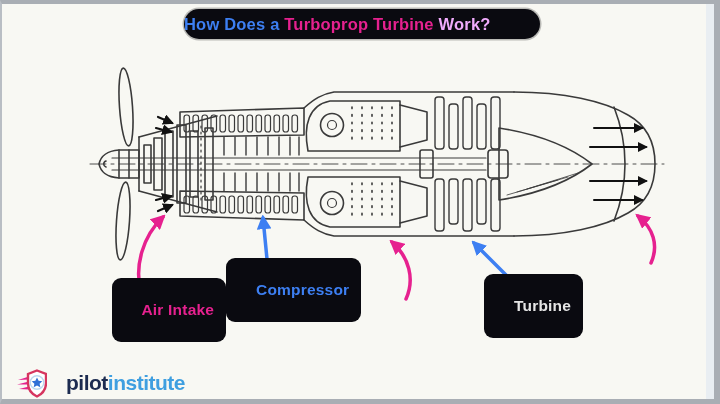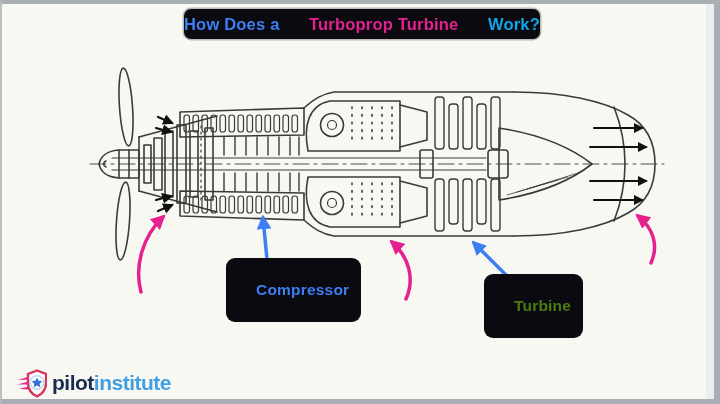--- a/index.html
+++ b/index.html
@@ -7,37 +7,37 @@
     position:relative;width:720px;height:404px;box-sizing:border-box;
     background:#f8f8f3;overflow:hidden;
     border-top:4px solid #a9aeb4;border-bottom:5px solid #a9aeb4;
     border-left:2px solid #b9bec4;border-right:6px solid #a9aeb4;
     font-family:"Liberation Sans",sans-serif;
   }
   .inner-strip{position:absolute;right:0;top:0;bottom:0;width:8px;background:#e9eef2;}
   .stage-svg{position:absolute;left:0;top:0;}
   .title-pill{
     position:absolute;left:182px;top:5px;width:356px;height:30px;
-    background:#0a0a10;border-radius:7px;
-    display:flex;align-items:center;justify-content:space-between;
+    background:#0a0a10;border-radius:15px;
+    display:flex;align-items:center;justify-content:flex-start;
     font-weight:700;font-size:16.5px;letter-spacing:.2px;white-space:pre;
     box-shadow:0 0 0 1.5px rgba(0,0,0,.25);
   }
   .pill{
     position:absolute;background:#0a0a10;border-radius:9px;
     padding:5px 12px;font-weight:700;font-size:15.5px;letter-spacing:.2px;
     white-space:pre;
   }
   #pill-air{left:110px;top:274px}
   #pill-comp{left:224px;top:254px}
   #pill-comb{left:308px;top:287px}
   #pill-turb{left:482px;top:270px}
   #pill-exh{left:596px;top:259px}
   .logo{
-    position:absolute;left:15px;top:364px;display:flex;align-items:center;gap:5px;
+    position:absolute;left:15px;top:364px;display:flex;align-items:center;gap:19px;
     font-weight:700;font-size:21px;letter-spacing:-.5px;white-space:pre;
   }
 </style>
 </head>
 <body>
 
 <div class="frame">
 
   <svg class="stage-svg" width="720" height="404" viewBox="0 0 720 404">
     <defs>
@@ -207,28 +207,31 @@
     <g fill="none" stroke-width="3.5" stroke-linecap="round">
       <path d="M139,288 C132,262 141,232 161,213" marker-end="url(#head-pink)" stroke="#e6218f"></path>
       <path d="M265,255 L261,214" marker-end="url(#head-blue)" stroke="#3d7ff2"></path>
       <path d="M404,295 C413,275 407,253 390,238" marker-end="url(#head-pink)" stroke="#e6218f"></path>
       <path d="M510,277 L472,239" marker-end="url(#head-blue)" stroke="#3d7ff2"></path>
       <path d="M649,259 C657,241 651,224 636,212" marker-end="url(#head-pink)" stroke="#e6218f"></path>
     </g>
   </svg>
 
   <div class="title-pill">
-    <span style="color: rgb(61, 127, 242);">How Does a </span><span style="color: rgb(230, 33, 143);">Turboprop Turbine</span><span style="color: #0ea5e9;"> Work?</span>
-  </div>
-
+    <span style="color: rgb(61, 127, 242);">How Does a </span><span style="color: rgb(230, 33, 143);">Turboprop Turbine</span><span style="color: #f0abfc;"> Work?</span>
+  </div>
+
+  <div class="pill" id="pill-air">
+    <span style="color: rgb(230, 33, 143);">Air Intake</span>
+  </div>
   <div class="pill" id="pill-comp">
     <span style="color: rgb(61, 127, 242);">Compressor</span>
   </div>
   <div class="pill" id="pill-turb">
-    <span style="color: #4d7c0f; margin-top: 48px;">Turbine</span>
+    <span style="color: #e5e5e5; margin-top: 48px;">Turbine</span>
   </div>
 
   <div class="logo">
     <svg width="30" height="30" viewBox="0 0 30 30">
       <g fill="#e6218f">
         <path d="M1,12 L12,8.5 L12,11.5 Z"></path>
         <path d="M0,16.5 L12,13.5 L12,16.5 Z"></path>
         <path d="M2,21 L12,18.5 L12,21.5 Z"></path>
       </g>
       <path d="M20,2.5 L29,6 L29,15 C29,21.8 25.3,26 20,28.5 C14.7,26 11,21.8 11,15 L11,6 Z" fill="#ffffff" stroke-width="2.4" stroke="#d6355f"></path>

